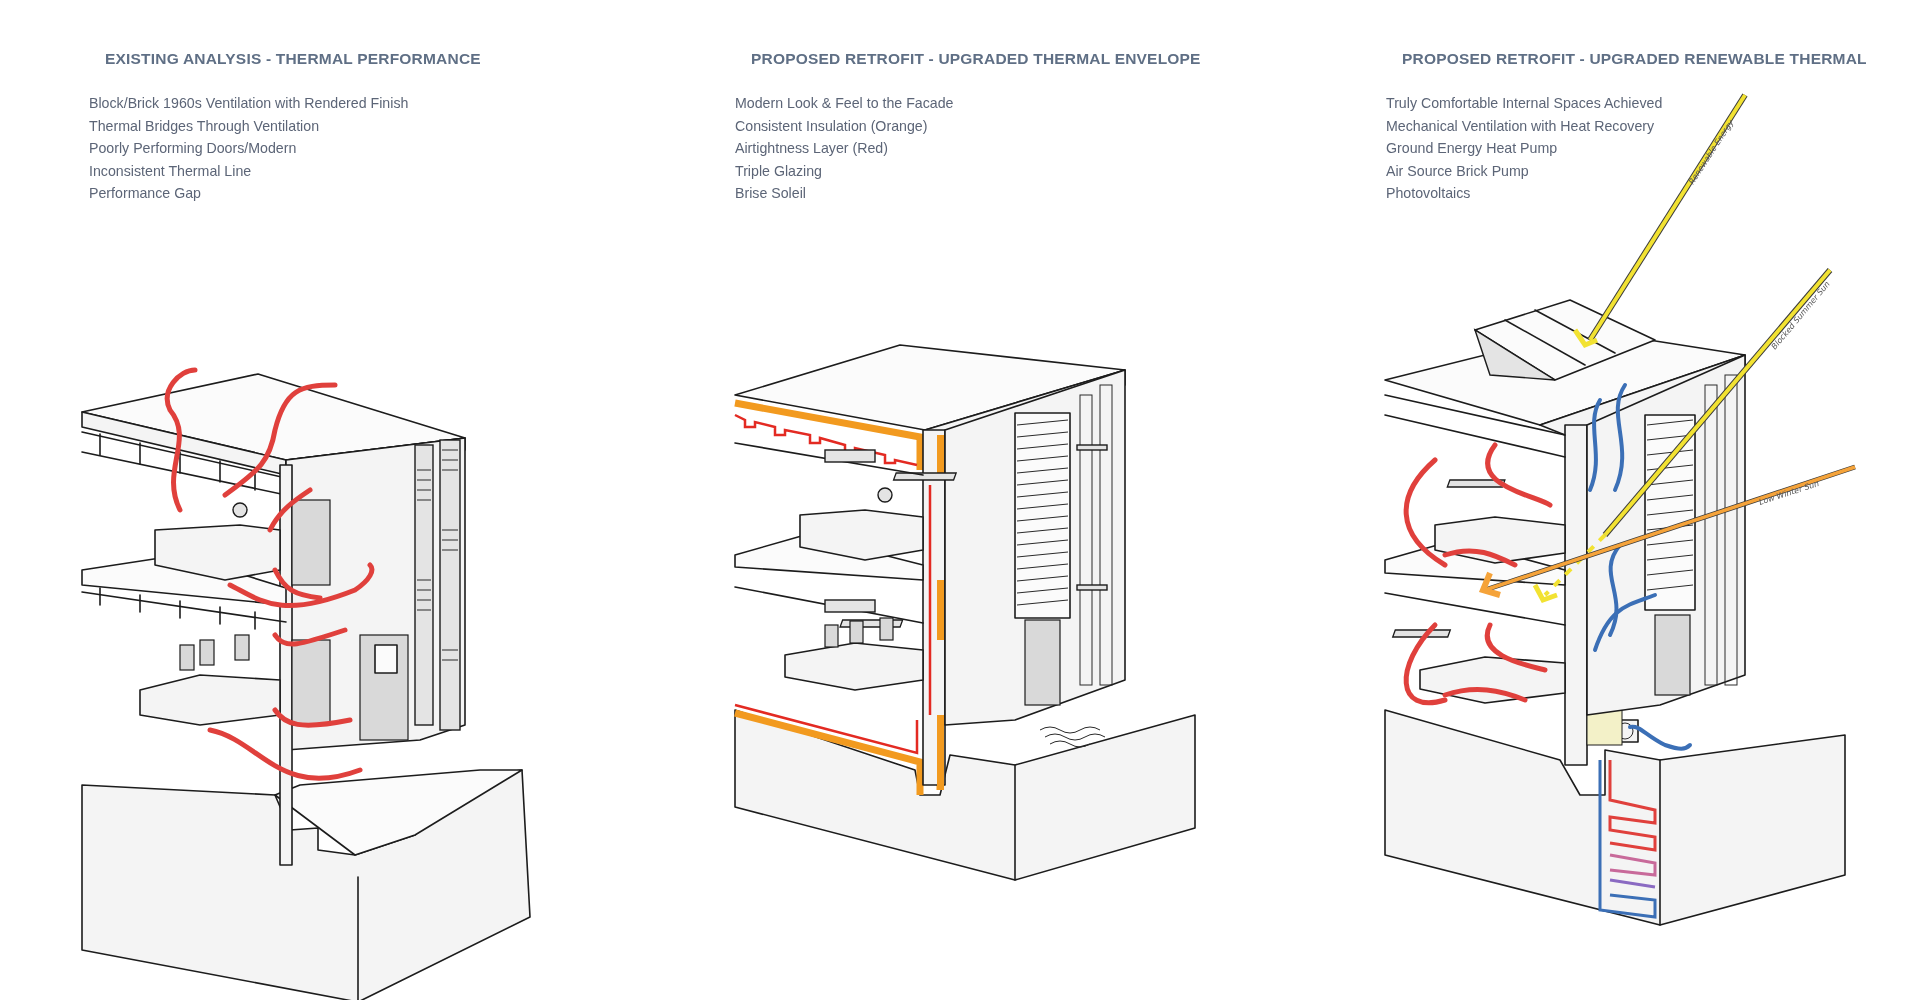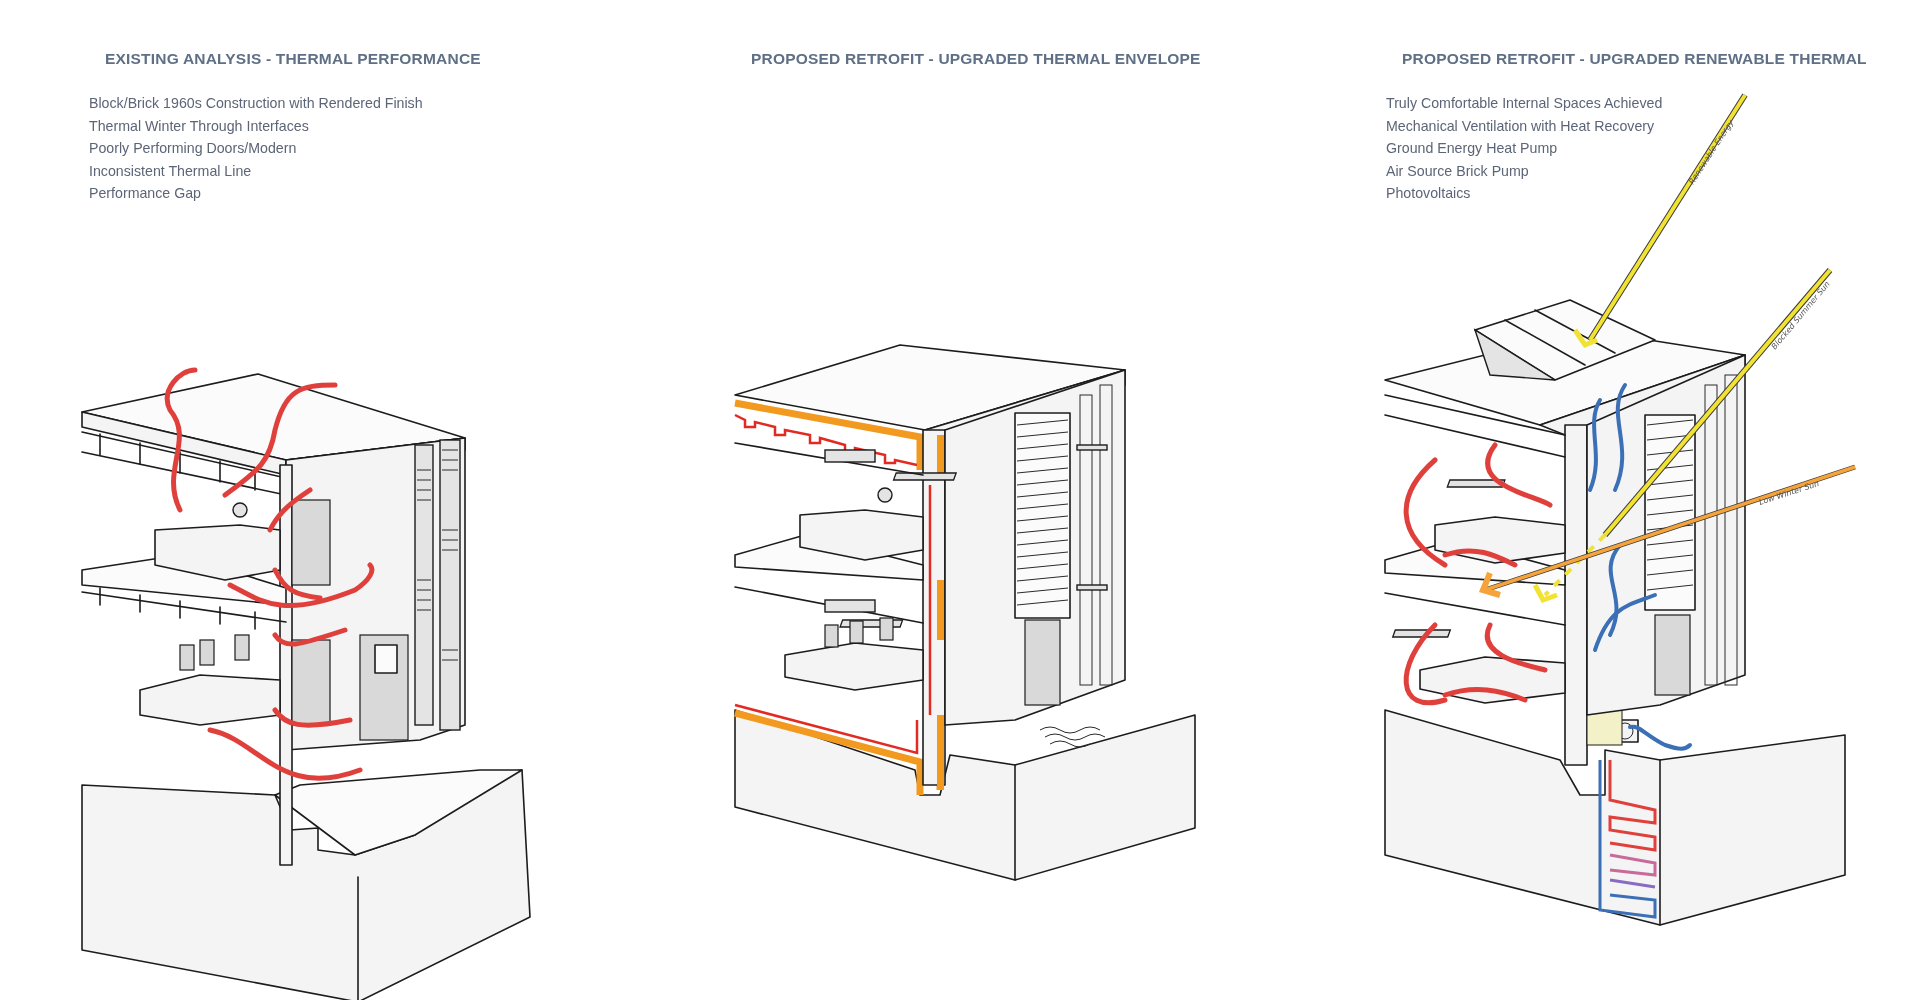--- a/index.html
+++ b/index.html
@@ -20,22 +20,22 @@
   .heat { fill: none; stroke: #e0403c; stroke-width: 5; stroke-linecap: round; }
   .cool { fill: none; stroke: #3b6fb6; stroke-width: 4; stroke-linecap: round; }
   .ray-label { font-family: "DejaVu Sans", sans-serif; font-size: 8px; fill: #555; font-style: italic; }
 </style>
 </head>
 <body>
 
 <div class="panel" style="left:89px; width:560px;">
   <div class="panel-title">EXISTING ANALYSIS - THERMAL PERFORMANCE</div>
   <ul class="bullets">
-    <li>Block/Brick 1960s Construction with Rendered Finish</li>
-    <li>Thermal Winter Through Interfaces</li>
+    <li>Block/Brick 1960s Ventilation with Rendered Finish</li>
+    <li>Thermal Bridges Through Ventilation</li>
     <li>Poorly Performing Doors/Modern</li>
     <li>Inconsistent Thermal Line</li>
     <li>Performance Gap</li>
   </ul>
 </div>
 
 <svg class="drawing" style="left:60px; top:330px;" width="520" height="640" viewBox="0 0 520 640">
 
   <g>
     <polygon class="face" points="22,455 215,465 230,500 258,498 258,520 295,525 355,505 365,455 462,440 470,587 298,672 22,620"></polygon>
@@ -120,20 +120,27 @@
     <path class="heat" d="M170,255 C200,270 220,290 295,260 C310,250 315,240 310,235"></path>
     <path class="heat" d="M215,240 C225,260 235,265 260,268"></path>
     <path class="heat" d="M215,305 C225,320 240,315 285,300"></path>
     <path class="heat" d="M215,380 C225,395 240,400 290,390"></path>
     <path class="heat" d="M150,400 C200,410 220,470 300,440"></path>
   </g>
 </svg>
 
 <div class="panel" style="left:735px; width:560px;">
   <div class="panel-title">PROPOSED RETROFIT - UPGRADED THERMAL ENVELOPE</div>
+  <ul class="bullets">
+    <li>Modern Look &amp; Feel to the Facade</li>
+    <li>Consistent Insulation (Orange)</li>
+    <li>Airtightness Layer (Red)</li>
+    <li>Triple Glazing</li>
+    <li>Brise Soleil</li>
+  </ul>
 </div>
 
 <svg class="drawing" style="left:725px; top:325px;" width="500" height="620" viewBox="0 0 500 620">
   <g>
     <polygon class="face" points="10,385 190,445 195,470 215,470 225,430 290,440 470,390 470,503 290,555 10,482"></polygon>
     <line class="ink" x1="290" y1="440" x2="290" y2="555"></line>
   </g>
 
   <g>
     <polyline fill="none" stroke="#f29a1f" stroke-width="7" points="10,388 195,437 195,470"></polyline>

